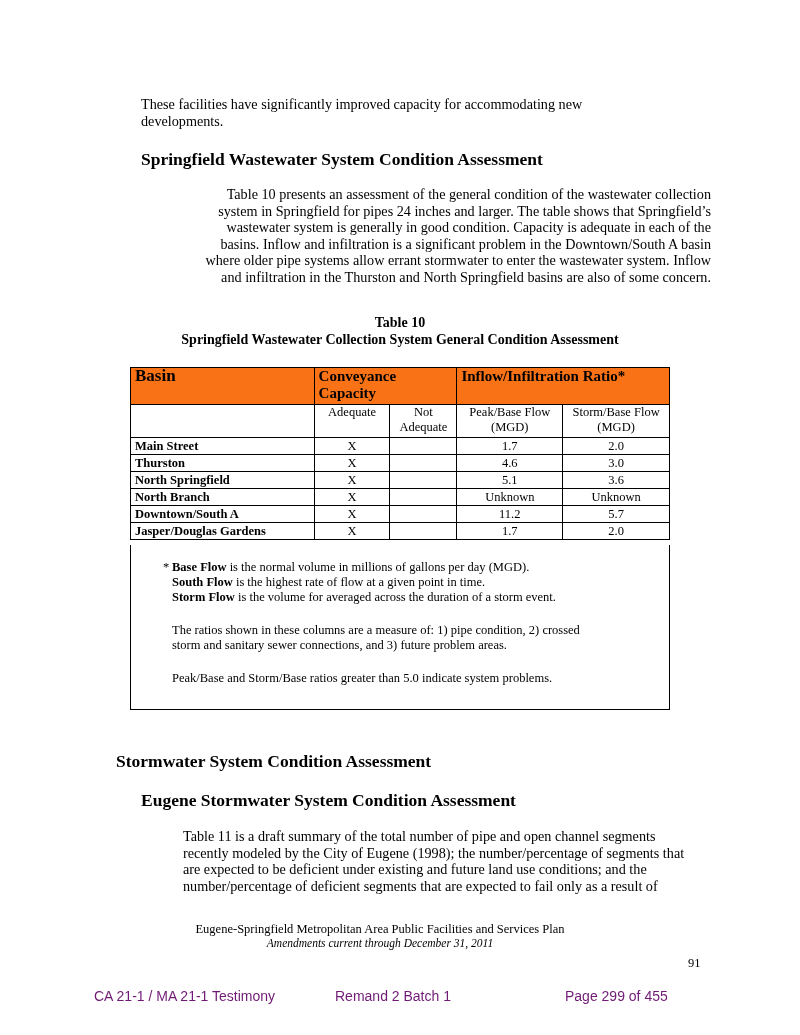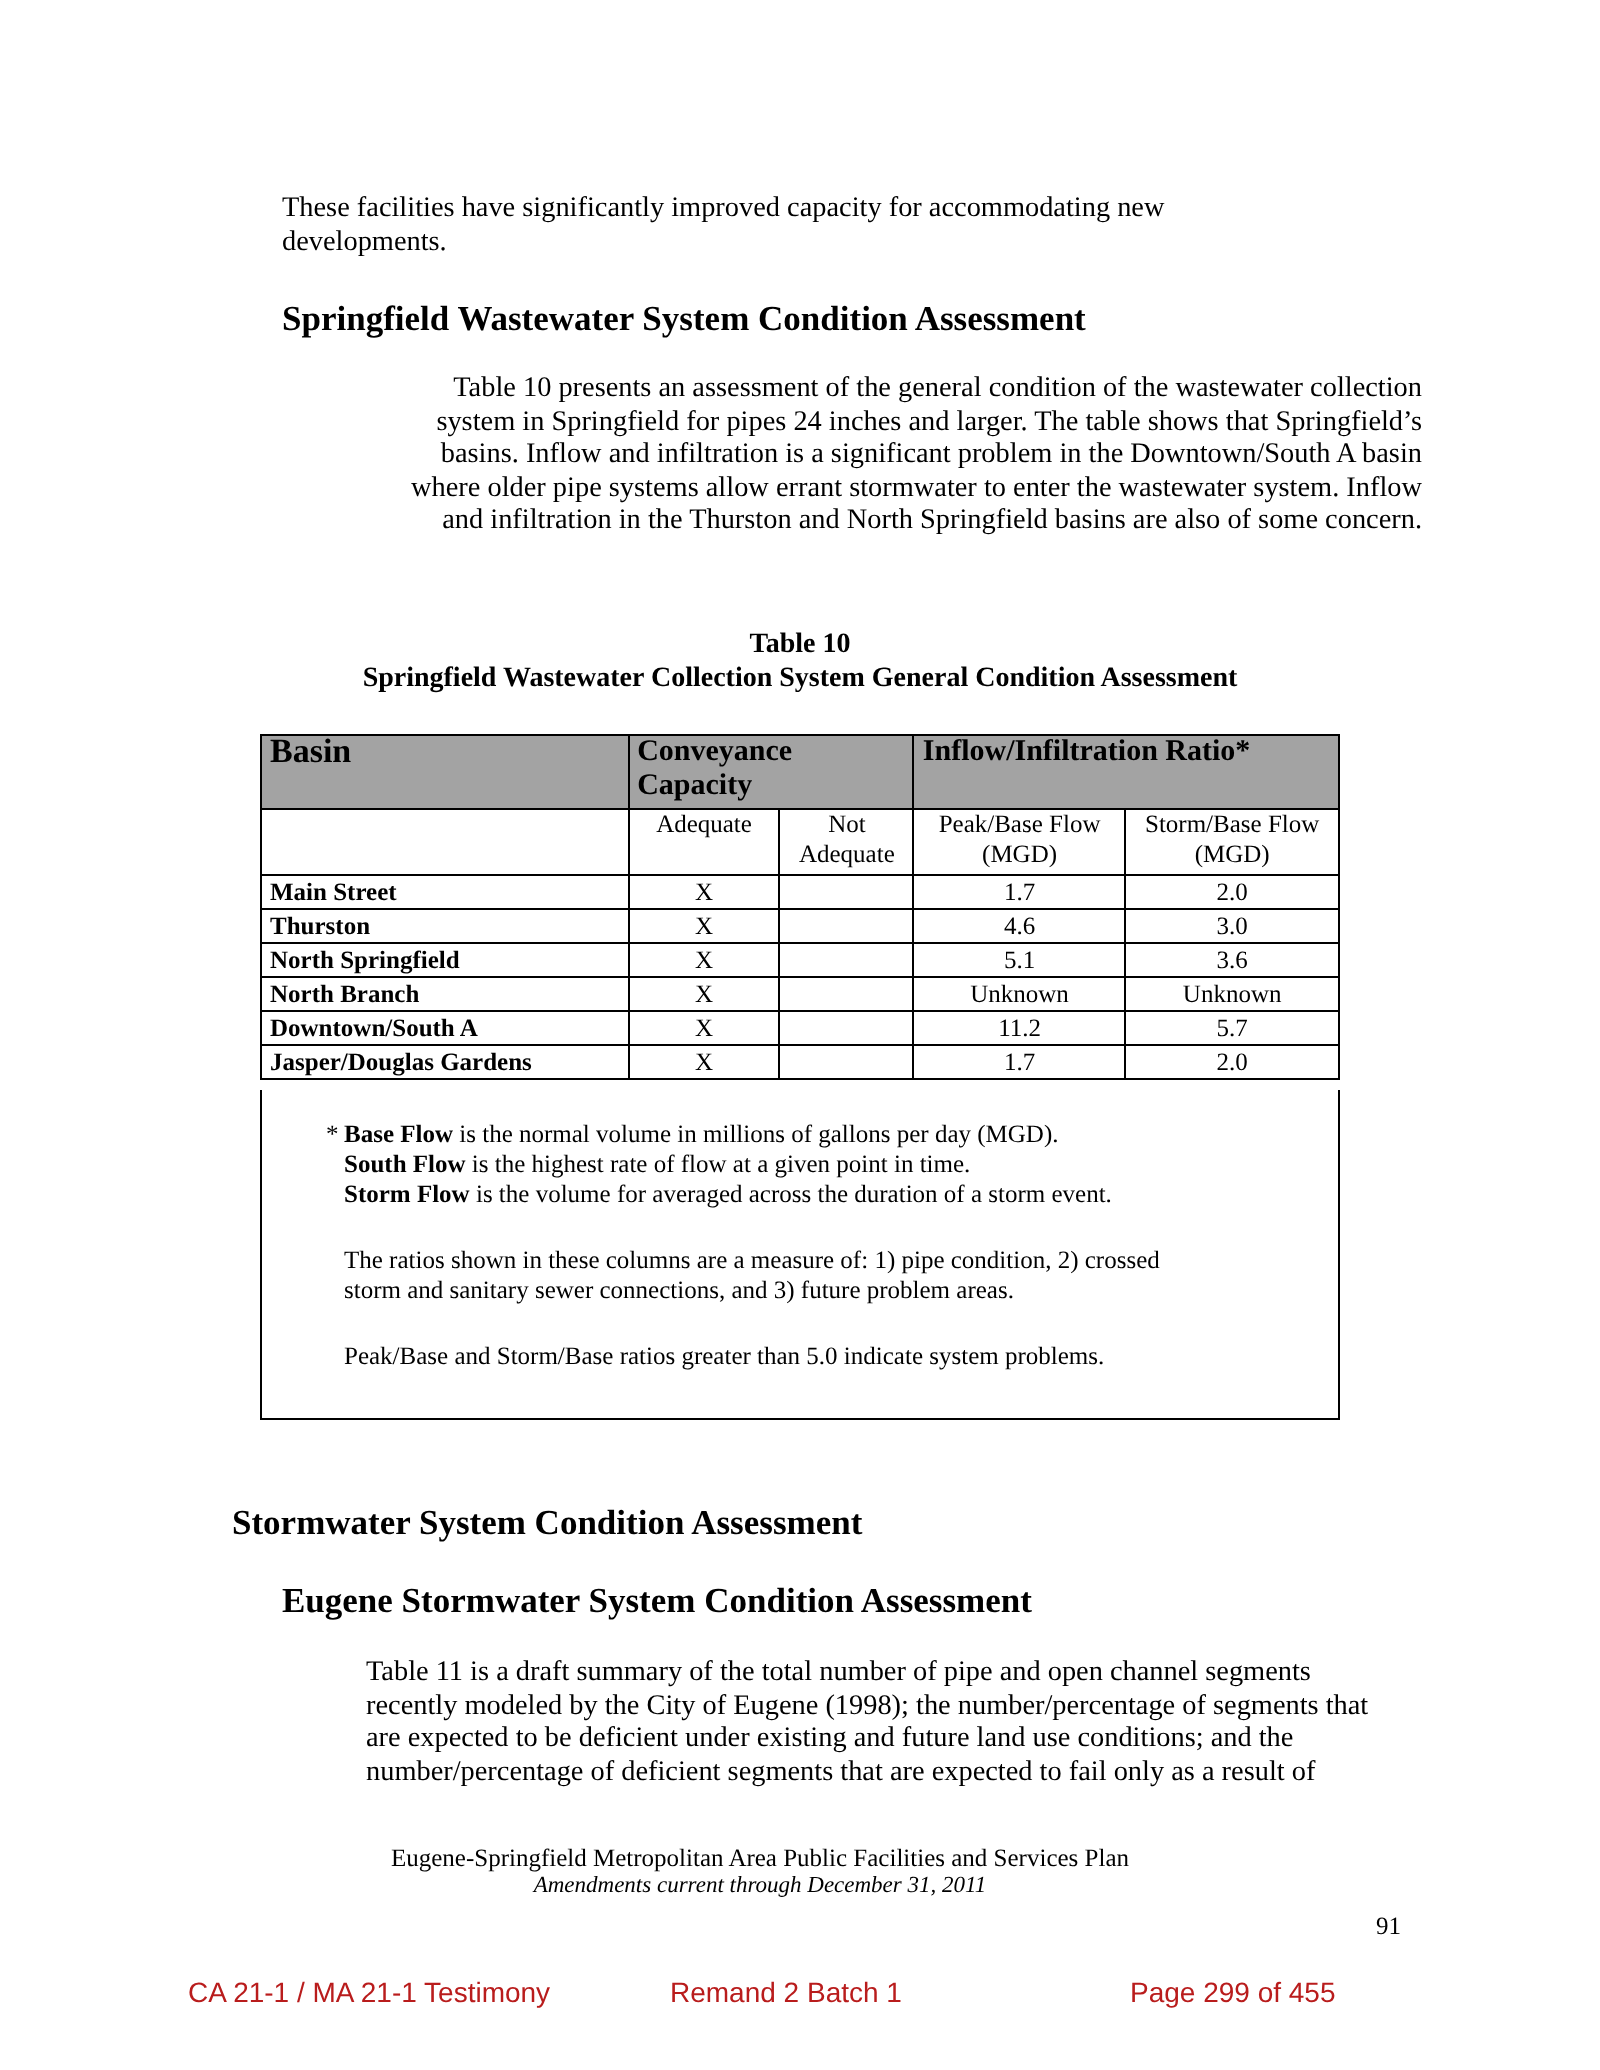--- a/index.html
+++ b/index.html
@@ -4,46 +4,47 @@
 <style>
   html, body { margin: 0; padding: 0; background: #ffffff; }
   body { width: 800px; height: 1035px; position: relative; font-family: "Liberation Serif", serif; color: #000; overflow: hidden; }
   .abs { position: absolute; }
   .p { font-size: 14.2px; line-height: 16.5px; }
   .h2 { font-size: 17.5px; font-weight: bold; }
   .center { text-align: center; }
   .tcap { font-size: 14px; font-weight: bold; line-height: 16.5px; }
   table.t10 { position: absolute; left: 130px; top: 367px; width: 540px; border-collapse: collapse; font-size: 12.5px; }
   table.t10 td { border: 1px solid #000; padding: 0 4px; vertical-align: top; }
-  table.t10 tr.head td { background: #a3a3a3; font-weight: bold; font-size: 15px; line-height: 16.5px; height: 36px; }
+  table.t10 tr.head td { background: #f97316; font-weight: bold; font-size: 15px; line-height: 16.5px; height: 36px; }
   table.t10 tr.head td.big { font-size: 17px; }
   table.t10 tr.sub td { text-align: center; line-height: 14.5px; height: 32px; margin-left: 24px; }
   table.t10 tr.row td { line-height: 16px; height: 16px; padding-top: 0; padding-bottom: 0; }
   table.t10 tr.row td.name { font-weight: bold; }
   table.t10 tr.row td.c { text-align: center; }
   .notes { position: absolute; left: 130px; top: 545px; width: 538px; height: 164px; border: 1px solid #000; border-top: none; font-size: 12.5px; line-height: 15px; }
   .notes .inner { position: absolute; left: 41px; top: 15px; width: 490px; }
   .notes .star { position: absolute; left: -9px; top: 0; }
-  .red { color: #b91c1c; font-family: "Liberation Sans", sans-serif; font-size: 14px; }
+  .red { color: #701a75; font-family: "Liberation Sans", sans-serif; font-size: 14px; }
   .footer { font-size: 12.5px; }
   .italic { font-style: italic; font-size: 11.5px; }
 </style>
 </head>
 <body>
 
 <div class="abs p" style="left:141px; top:96px; width:560px;">
   <div>These facilities have significantly improved capacity for accommodating new</div>
   <div>developments.</div>
 </div>
 
 <div class="abs h2" style="left:141px; top:149px;">Springfield Wastewater System Condition Assessment</div>
 
 <div class="abs p" style="left:141px; top:186px; width:570px;text-align:right;">
   <div>Table 10 presents an assessment of the general condition of the wastewater collection</div>
   <div>system in Springfield for pipes 24 inches and larger.  The table shows that Springfield’s</div>
+  <div>wastewater system is generally in good condition.  Capacity is adequate in each of the</div>
   <div>basins.  Inflow and infiltration is a significant problem in the Downtown/South A basin</div>
   <div>where older pipe systems allow errant stormwater to enter the wastewater system.  Inflow</div>
   <div>and infiltration in the Thurston and North Springfield basins are also of some concern.</div>
 </div>
 
 <div class="abs tcap center" style="left:130px; top:315px; width:540px;">
   <div>Table 10</div>
   <div>Springfield Wastewater Collection System General Condition Assessment</div>
 </div>
 

